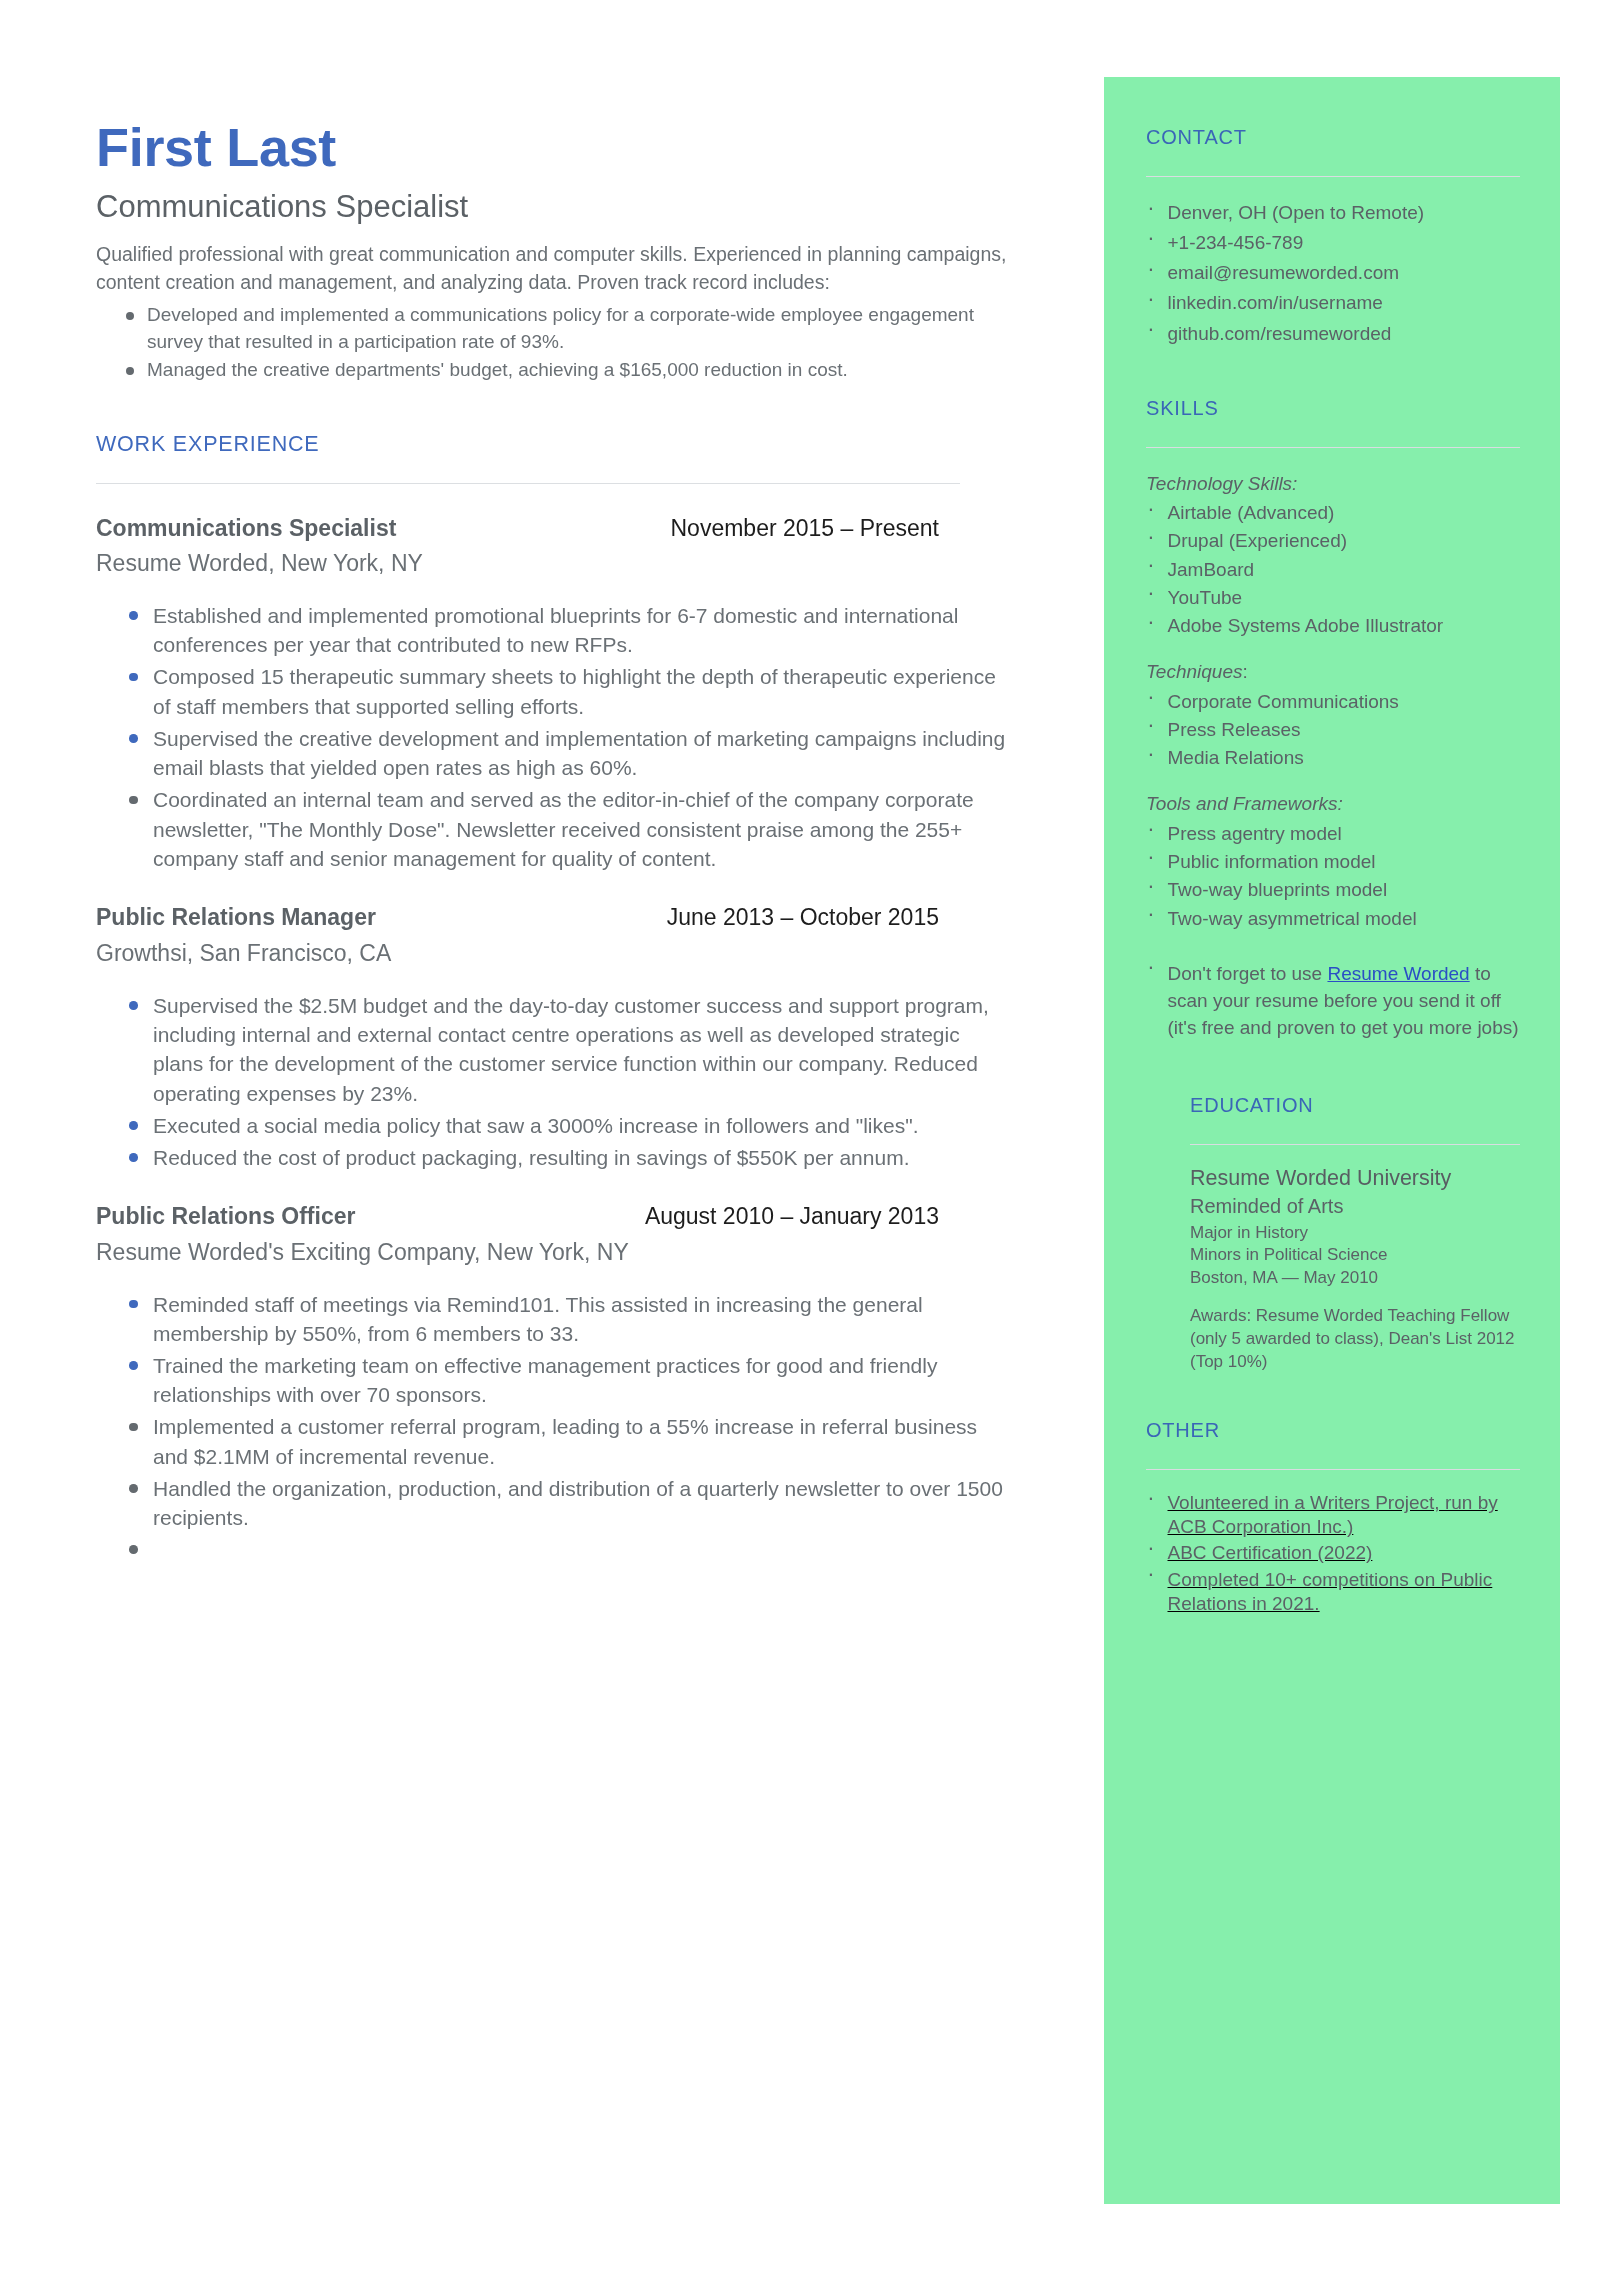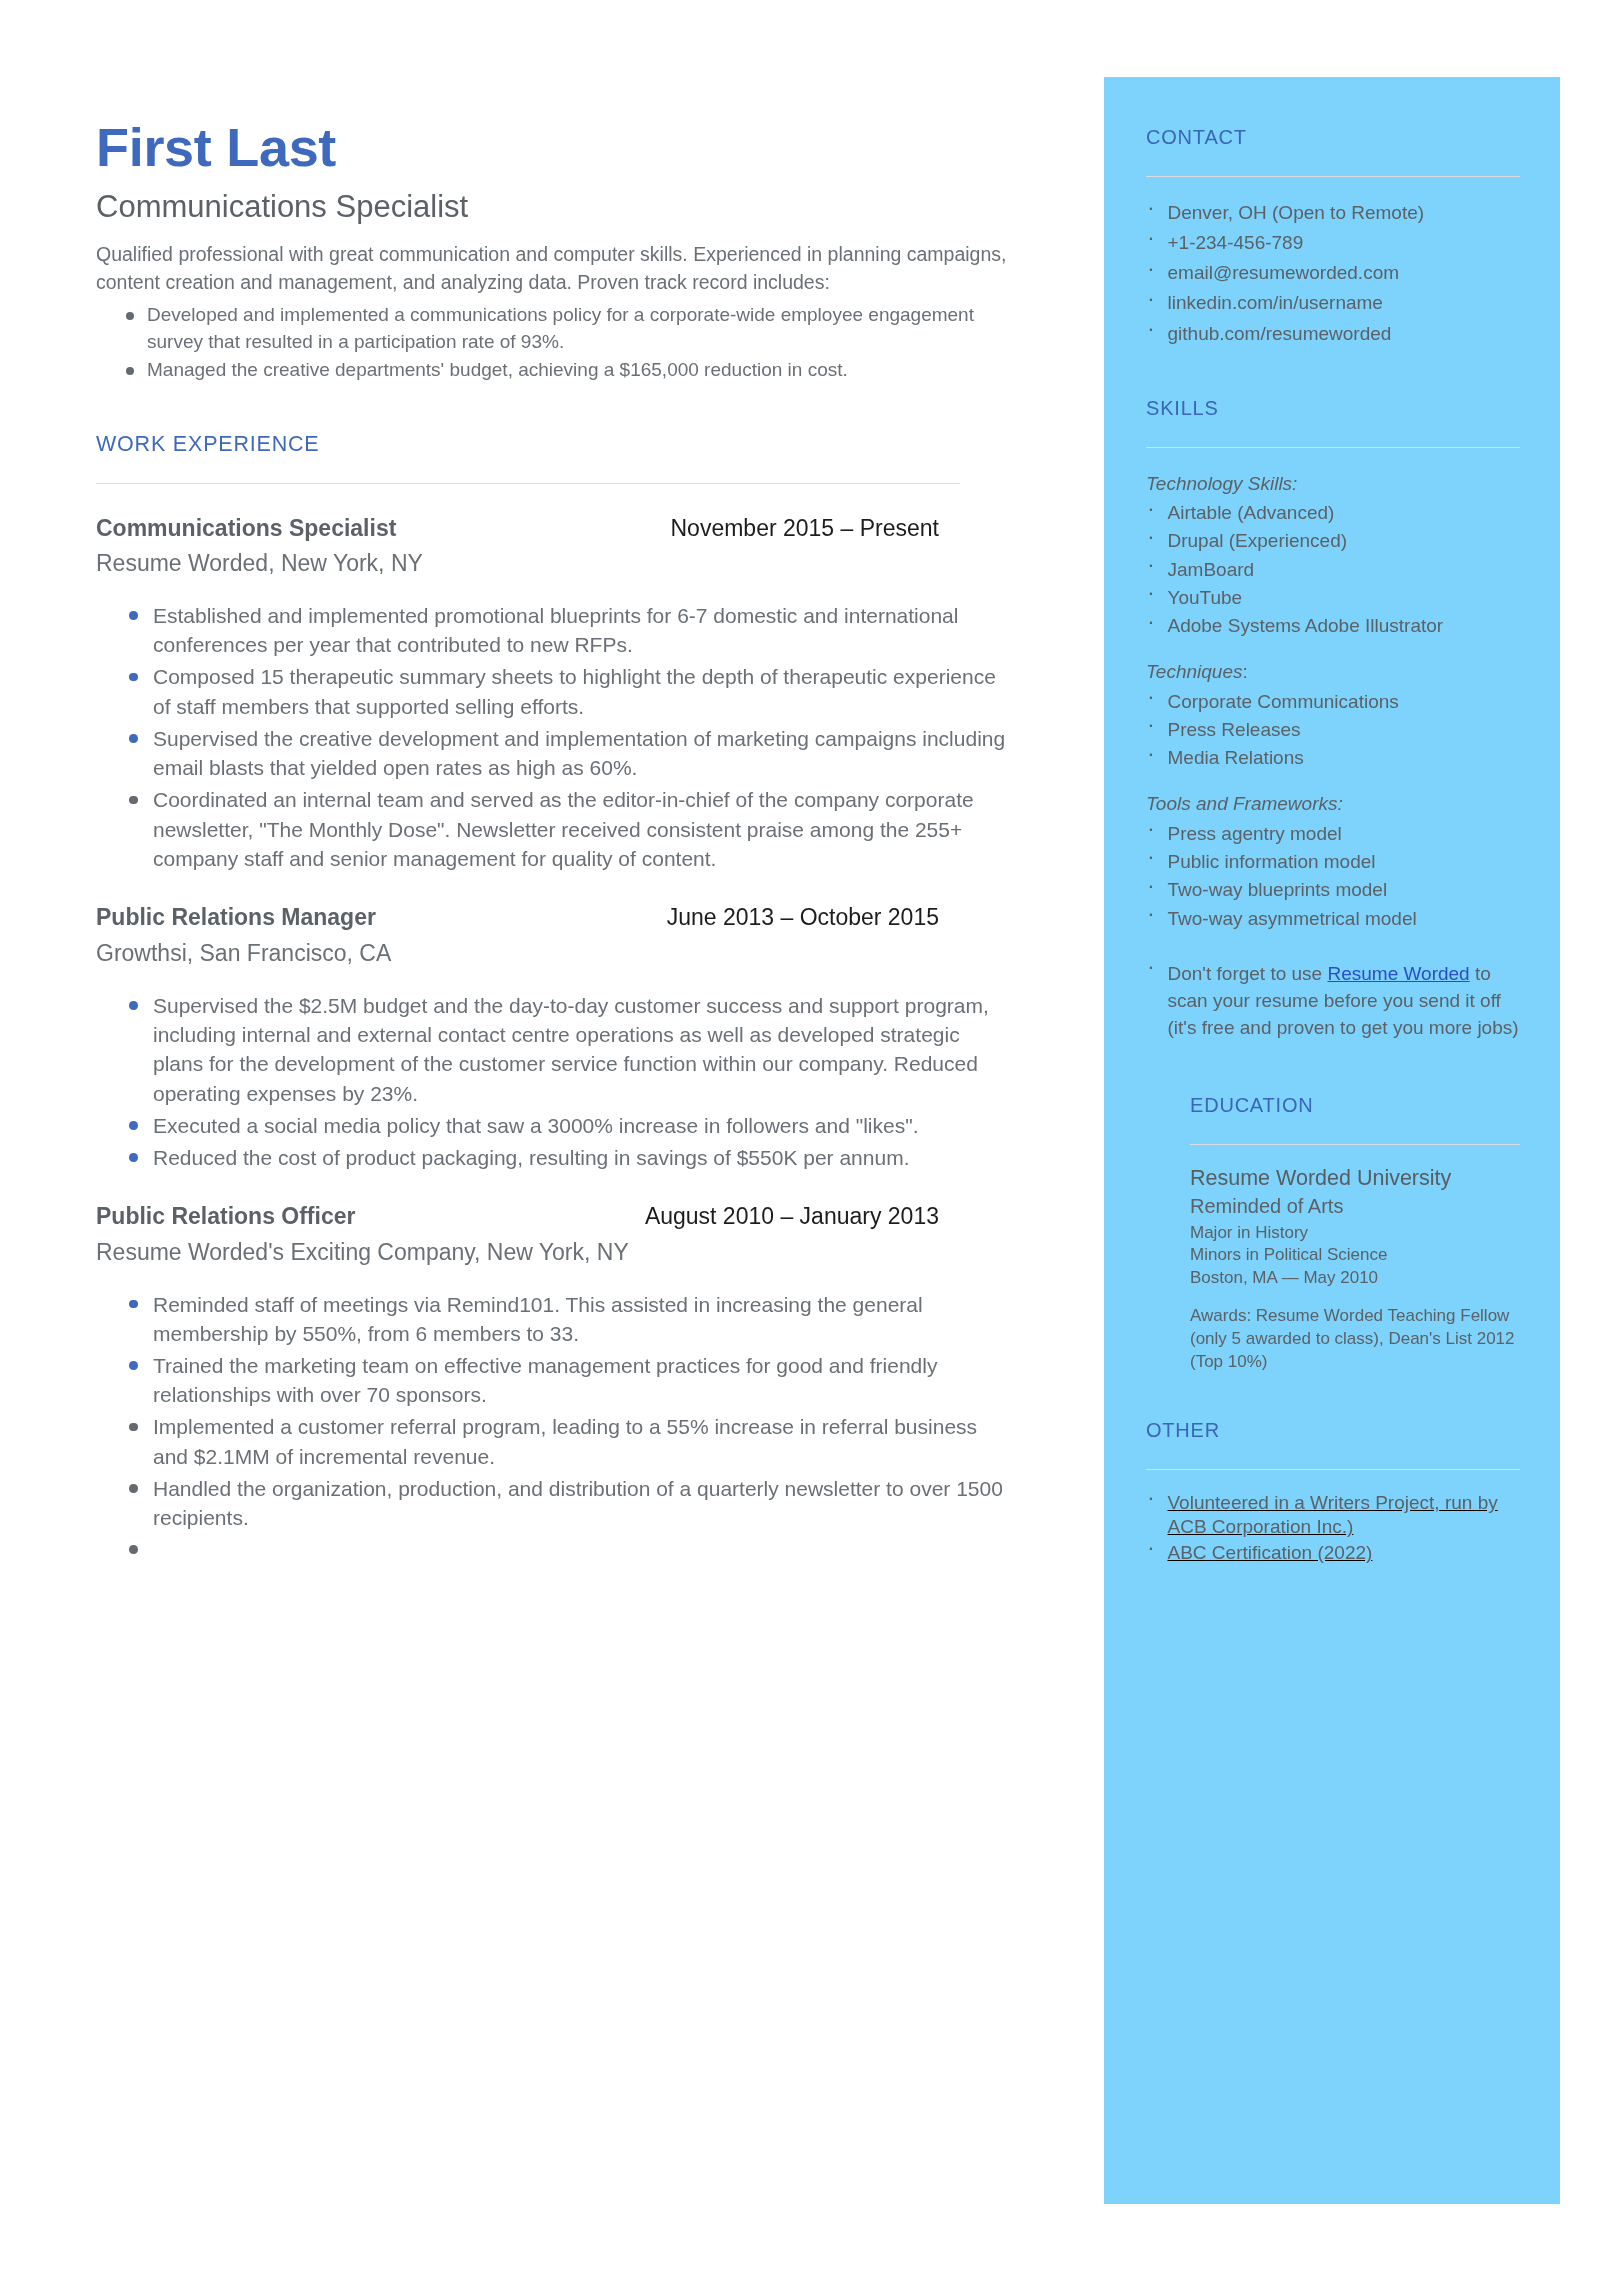--- a/index.html
+++ b/index.html
@@ -22,21 +22,21 @@
     background: #ffffff;
   }
 
   
   .sidebar {
     position: absolute;
     left: 1104px;
     top: 77px;
     width: 456px;
     height: 2127px;
-    background: #7dd3fc;
+    background: #86efac;
     box-sizing: border-box;
     padding: 0;
   }
   .sidebar-inner {
     position: absolute;
     left: 42px;
     top: 0;
     width: 374px;
   }
 
@@ -394,20 +394,21 @@
           <div class="edu-awards">Awards: Resume Worded Teaching Fellow (only 5 awarded to class), Dean's List 2012 (Top 10%)</div>
         </div>
       </div>
 
       <div class="side-section" style="margin-top:44px;">
         <div class="side-heading">OTHER</div>
         <div class="side-rule"></div>
         <ul class="side-list" style="margin-top:22px;text-decoration:underline;">
           <li class="other-li">Volunteered in a Writers Project, run by ACB Corporation Inc.)</li>
           <li class="other-li">ABC Certification (2022)</li>
+          <li class="other-li">Completed 10+ competitions on Public Relations in 2021.</li>
         </ul>
       </div>
 
     </div>
   </div>
 
 </div>
 
 
 </body></html>

